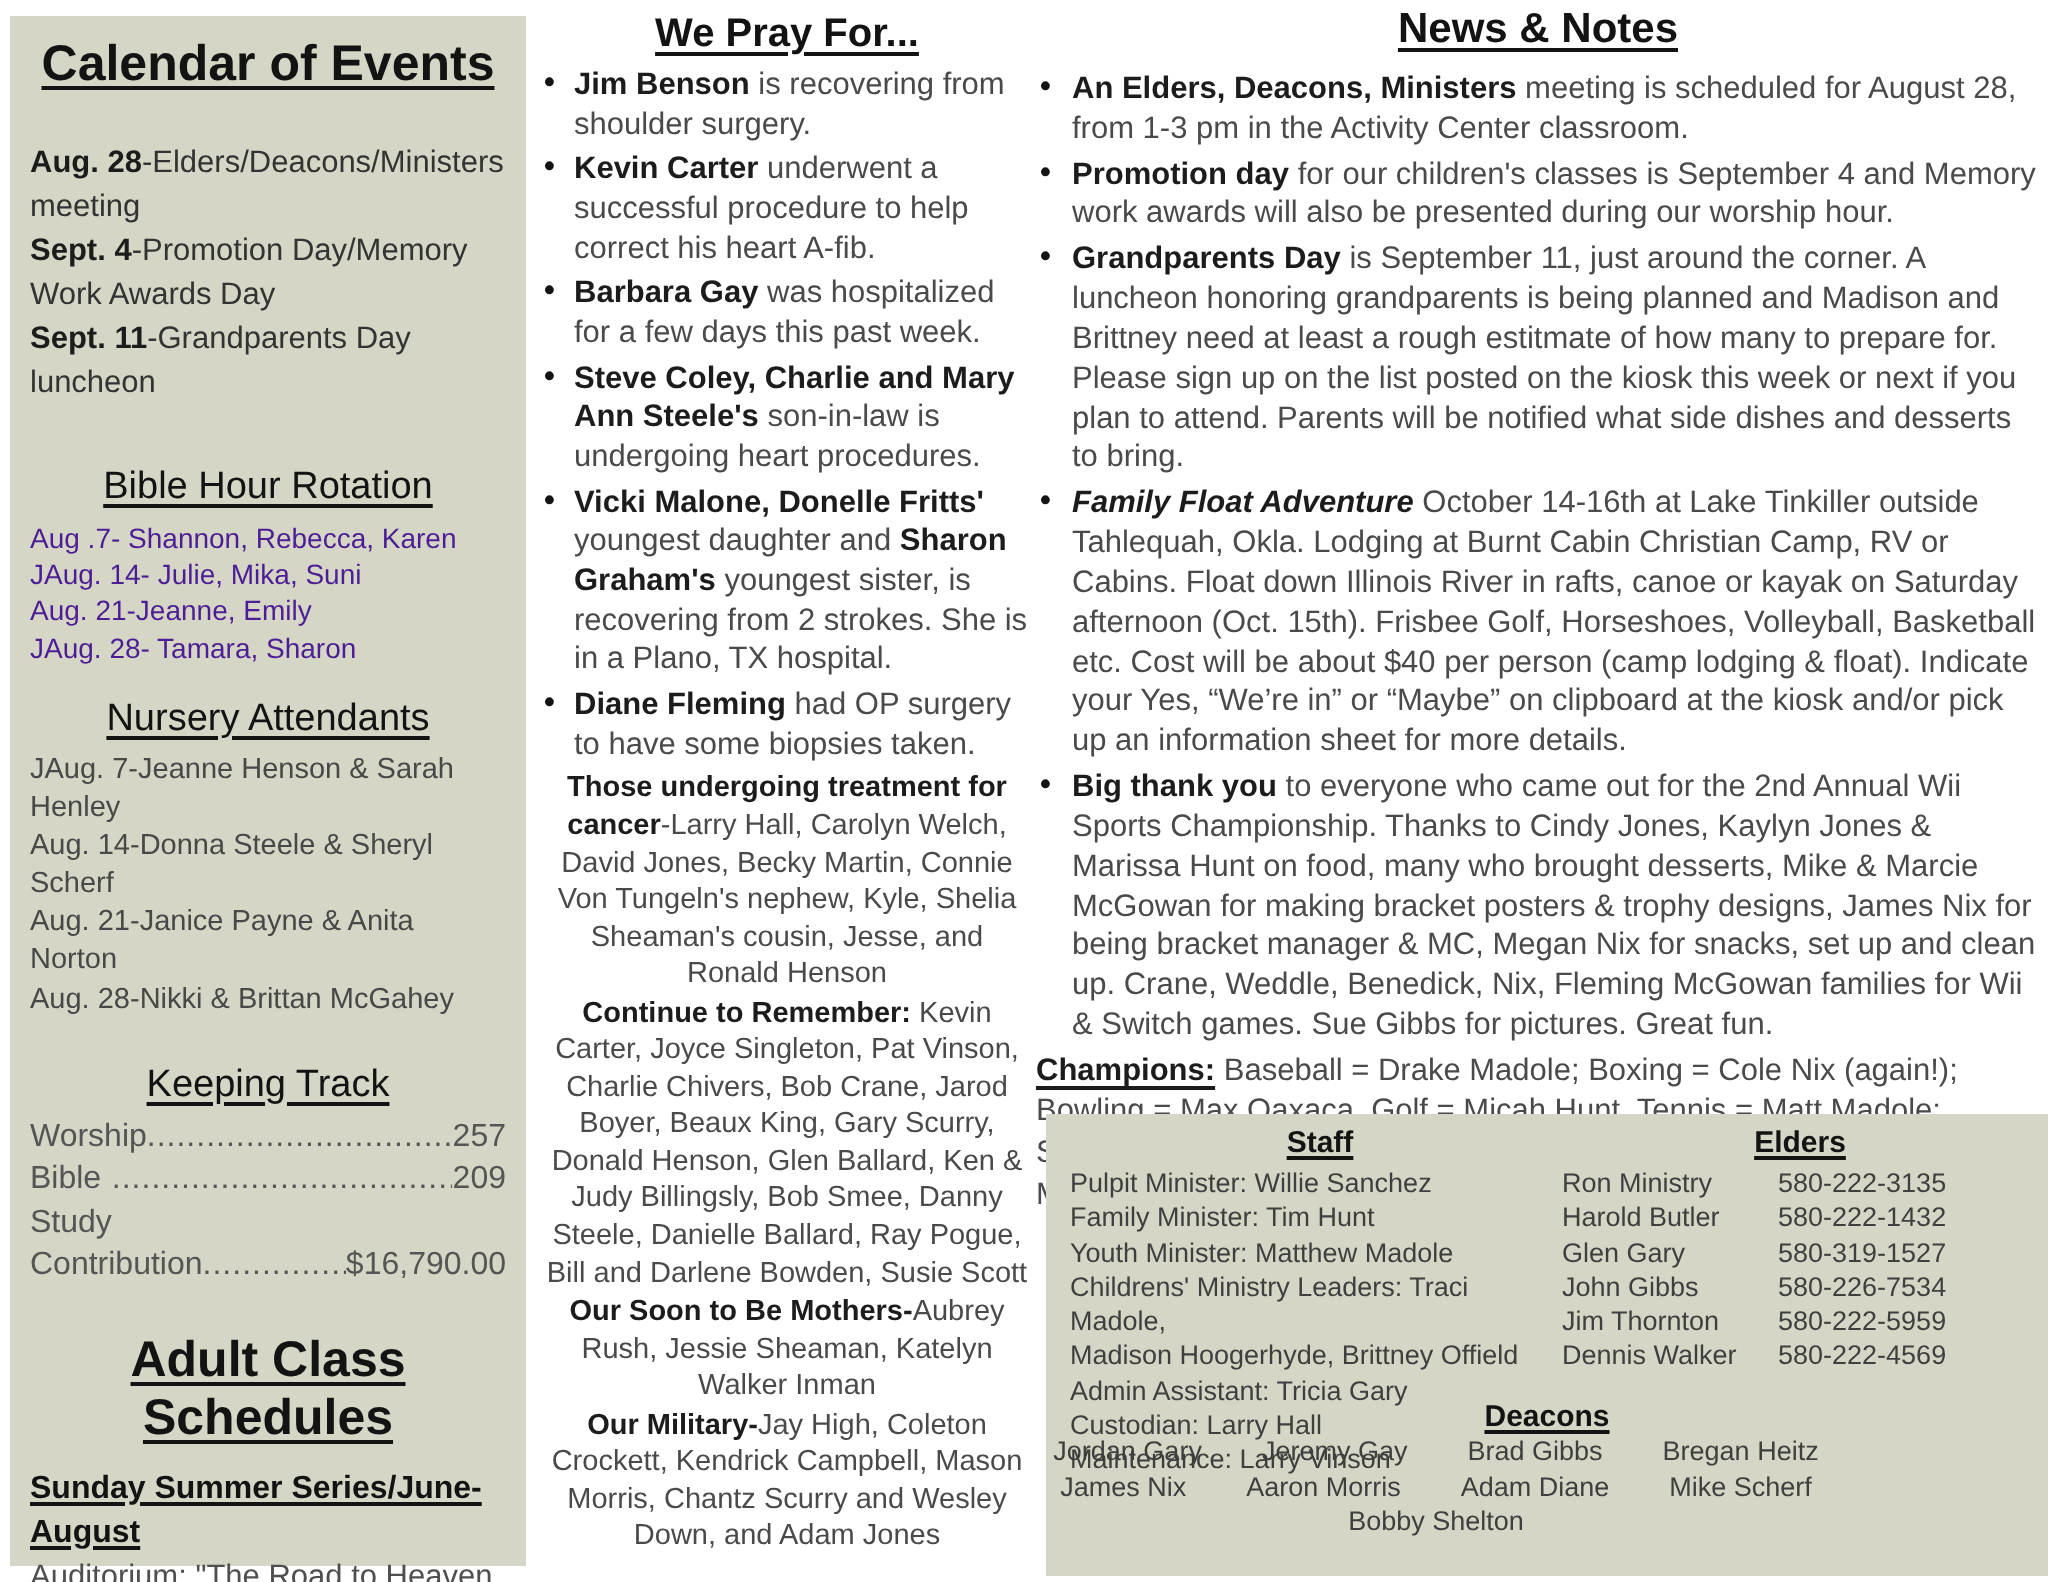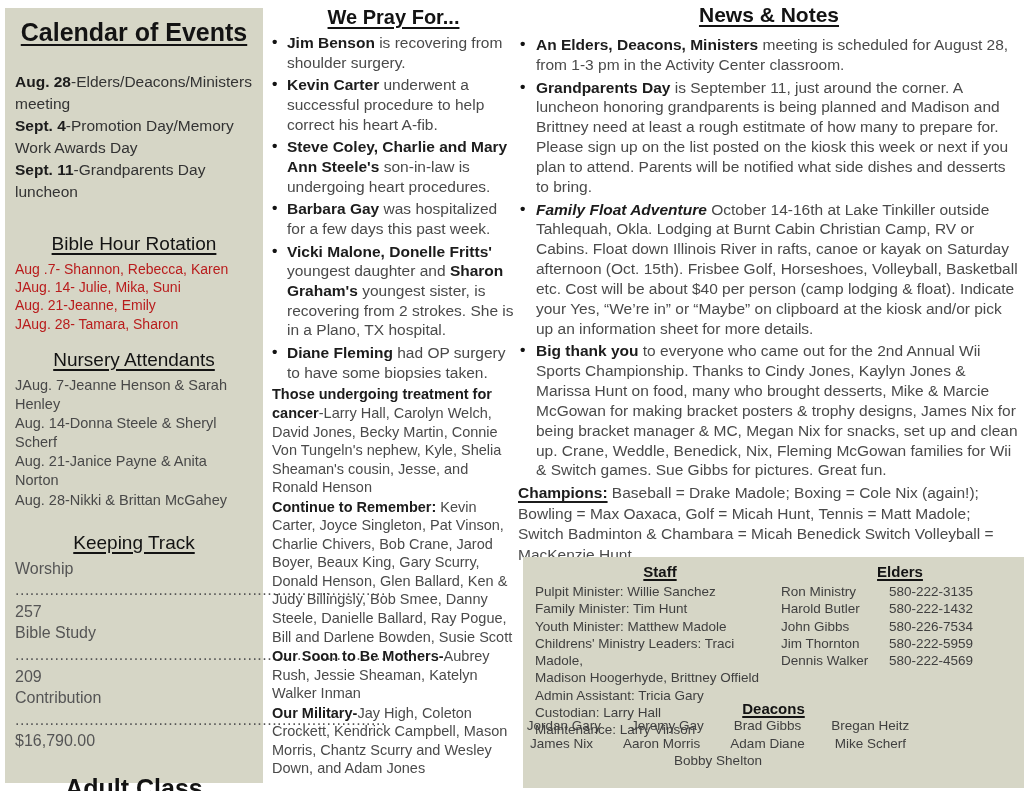--- a/index.html
+++ b/index.html
@@ -13,41 +13,41 @@
   .u { text-decoration:underline; text-decoration-thickness:2px; text-underline-offset:3px; }
 
   
   .left-panel {
     position:absolute; left:5px; top:8px; width:258px; height:775px;
     padding:10px 10px; background:#d6d6c6;
   }
   .lp-h1 { text-align:center; font-size:25px; font-weight:700; color:#131313; }
   .lp-h2 { text-align:center; font-size:19px; font-weight:400; color:#131313; }
   .events { margin-top:24px; font-size:15.5px; line-height:1.42; color:#333333; }
-  .lines-sm { margin-top:5px; font-size:14px; line-height:1.3; color:#b91c1c; }
+  .lines-sm { margin-top:5px; font-size:14px; line-height:1.3; color:#4c1d95; }
   .lines-md { margin-top:5px; font-size:14.5px; line-height:1.32; color:#484848; }
   .mt-30 { margin-top:30px; }
   .mt-22 { margin-top:22px; }
   .mt-16 { margin-top:16px; }
   .kt { margin-top:4px; font-size:16px; line-height:1.35; color:#555555; }
-  .kt-row { display:flex; align-items:baseline;flex-direction:column; }
+  .kt-row { display:flex; align-items:baseline; }
   .kt-dots { flex:1 1 auto; min-width:0; overflow:hidden; white-space:nowrap; color:#555; }
   .kt-dots::after { content:"..........................................................................."; letter-spacing:0.5px; }
   .lp-sub { margin-top:10px; font-size:16px; font-weight:700; color:#131313;
             text-decoration:underline; text-decoration-thickness:2px; text-underline-offset:2px;
             line-height:1.35; }
   .lp-body { font-size:15.5px; line-height:1.4; color:#4f4f4f; margin-top:1px; }
 
   
   .mid-col { position:absolute; left:272px; top:6px; width:243px; }
   .mid-h { text-align:center; font-size:20px; font-weight:700; color:#131313; }
   ul.prayer { list-style:none; margin-top:4px; font-size:15.5px; line-height:1.27; color:#4a4a4a; }
   ul.prayer li { position:relative; padding-left:15px; margin-bottom:3px; }
   ul.prayer li::before { content:"\2022"; position:absolute; left:0; top:-1px; color:#131313; font-weight:700; }
-  .pray-para { font-size:14.5px; line-height:1.28; color:#4a4a4a; margin-top:1px; }
+  .pray-para { font-size:14.5px; line-height:1.28; color:#4a4a4a; margin-top:1px;text-align:center; }
 
   
   .right-col { position:absolute; left:518px; top:3px; width:502px; }
   .news-h { text-align:center; font-size:21px; font-weight:700; color:#131313; }
   ul.news { list-style:none; margin-top:8px; font-size:15.5px; line-height:1.28; color:#4a4a4a; }
   ul.news li { position:relative; padding-left:18px; margin-bottom:3px; }
   ul.news li::before { content:"\2022"; position:absolute; left:2px; top:-1px; color:#131313; font-weight:700; }
   .bi { font-style:italic; }
   .champions { font-size:15.5px; line-height:1.33; color:#4a4a4a; margin-top:2px; }
 
@@ -120,35 +120,36 @@
     <div class="lp-body">Auditorium: "The Road to Heaven is...?" Teacher-John Gibbs</div>
     <div class="lp-sub">Wednesday-Summer Series</div>
 
   </div>
 
   <div class="mid-col">
     <div class="mid-h"><span class="u">We Pray For...</span></div>
     <ul class="prayer">
       <li><b>Jim Benson</b><span></span><b></b><span> is recovering from shoulder surgery.</span></li>
       <li><b>Kevin Carter</b><span></span><b></b><span> underwent a successful procedure to help correct his heart A-fib.</span></li>
+      <li><b>Barbara Gay</b><span></span><b></b><span> was hospitalized for a few days this past week.</span></li>
       <li><b>Steve Coley, Charlie and Mary Ann Steele's</b><span></span><b></b><span> son-in-law is undergoing heart procedures.</span></li>
-      <li><b>Barbara Gay</b><span></span><b></b><span> was hospitalized for a few days this past week.</span></li>
       <li><b>Vicki Malone, Donelle Fritts'</b><span> youngest daughter and </span><b>Sharon Graham's</b><span> youngest sister, is recovering from 2 strokes. She is in a Plano, TX hospital.</span></li>
       <li><b>Diane Fleming</b><span></span><b></b><span> had OP surgery to have some biopsies taken.</span></li>
     </ul>
     <div class="pray-para"><b>Those undergoing treatment for cancer</b><span>-Larry Hall, Carolyn Welch, David Jones, Becky Martin, Connie Von Tungeln's nephew, Kyle, Shelia Sheaman's cousin, Jesse, and Ronald Henson</span></div>
     <div class="pray-para"><b>Continue to Remember:</b><span> Kevin Carter,  Joyce Singleton, Pat Vinson, Charlie Chivers, Bob Crane, Jarod Boyer, Beaux King, Gary Scurry, Donald Henson, Glen Ballard, Ken &amp; Judy Billingsly, Bob Smee, Danny Steele, Danielle Ballard, Ray Pogue, Bill and Darlene Bowden, Susie Scott</span></div>
     <div class="pray-para"><b>Our Soon to Be Mothers-</b><span>Aubrey Rush, Jessie Sheaman, Katelyn Walker Inman</span></div>
     <div class="pray-para"><b>Our Military-</b><span>Jay High, Coleton Crockett, Kendrick Campbell, Mason Morris, Chantz Scurry and Wesley Down, and Adam Jones</span></div>
   </div>
 
   <div class="right-col">
     <div class="news-h"><span class="u">News &amp; Notes</span></div>
     <ul class="news">
       <li><b>An Elders, Deacons, Ministers</b><span> meeting is scheduled for August 28, from 1-3 pm in the Activity Center classroom.</span></li>
+      <li><b>Promotion day</b><span> for our children's classes is September 4 and Memory work awards will also be presented during our worship hour.</span></li>
       <li><b>Grandparents Day</b><span> is September 11, just around the corner. A luncheon honoring grandparents is being planned and Madison and Brittney need at least a rough estitmate of how many to prepare for. Please sign up on the list posted on the kiosk this week or next if you plan to attend. Parents will be notified what side dishes and desserts to bring.</span></li>
       <li><b class="bi">Family Float Adventure</b><span> October 14-16th at Lake Tinkiller outside Tahlequah, Okla. Lodging at Burnt Cabin Christian Camp, RV or Cabins. Float down Illinois River in rafts, canoe or kayak on Saturday afternoon (Oct. 15th). Frisbee Golf, Horseshoes, Volleyball, Basketball etc. Cost will be about $40 per person (camp lodging &amp; float). Indicate your Yes, “We’re in” or “Maybe” on clipboard at the kiosk and/or pick up an information sheet for more details.</span></li>
       <li><b>Big thank you</b><span> to everyone who came out for the 2nd Annual Wii Sports Championship. Thanks to Cindy Jones, Kaylyn Jones &amp; Marissa Hunt on food, many who brought desserts, Mike &amp; Marcie McGowan for making bracket posters &amp; trophy designs, James Nix for being bracket manager &amp; MC, Megan Nix for snacks, set up and clean up. Crane, Weddle, Benedick, Nix, Fleming McGowan families for Wii &amp; Switch games. Sue Gibbs for pictures. Great fun.</span></li>
     </ul>
     <div class="champions"><b class="u">Champions:</b><span> Baseball = Drake Madole; Boxing = Cole Nix (again!); Bowling = Max Oaxaca, Golf = Micah Hunt, Tennis = Matt Madole; Switch Badminton &amp; Chambara = Micah Benedick Switch Volleyball = MacKenzie Hunt</span></div>
   </div>
 
   <div class="staff-panel" style="background: rgb(214, 214, 198);">
     <div class="staff-block">
       <div class="dir-h">Staff</div>
@@ -168,20 +169,24 @@
       <div class="elders-rows">
         <div class="elder-row">
             <span class="elder-name">Ron Ministry</span>
             <span>580-222-3135</span>
           </div>
         <div class="elder-row">
             <span class="elder-name">Harold Butler</span>
             <span>580-222-1432</span>
           </div>
         <div class="elder-row">
+            <span class="elder-name">Glen Gary</span>
+            <span>580-319-1527</span>
+          </div>
+        <div class="elder-row">
             <span class="elder-name">John Gibbs</span>
             <span>580-226-7534</span>
           </div>
         <div class="elder-row">
             <span class="elder-name">Jim Thornton</span>
             <span>580-222-5959</span>
           </div>
         <div class="elder-row">
             <span class="elder-name">Dennis Walker</span>
             <span>580-222-4569</span>

